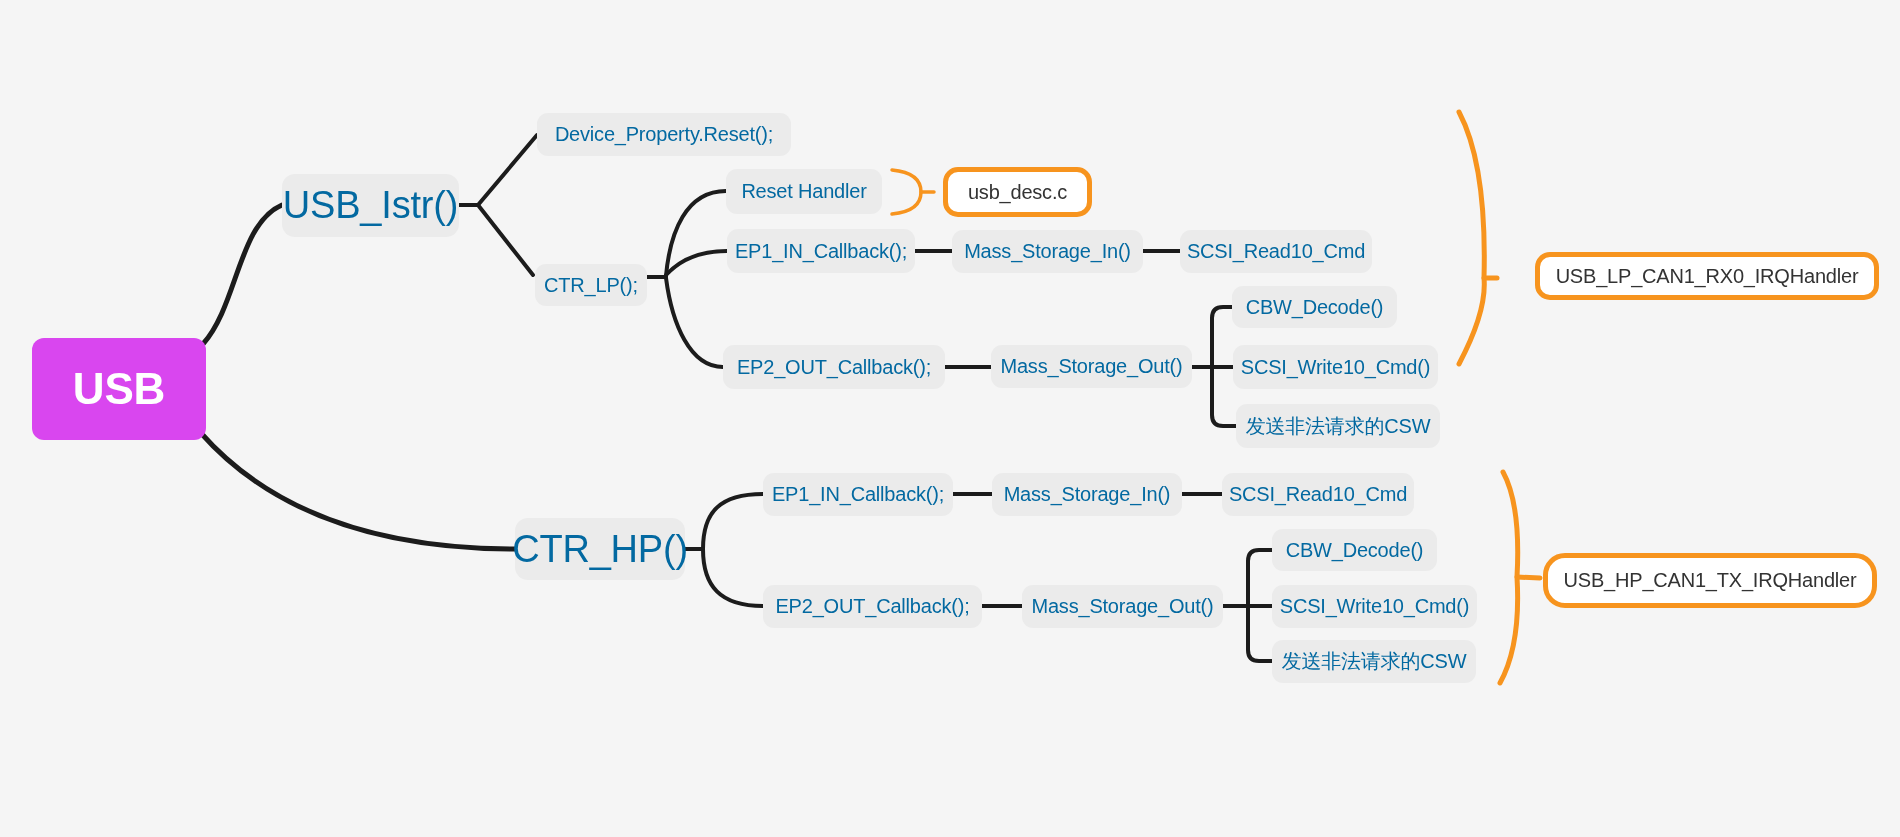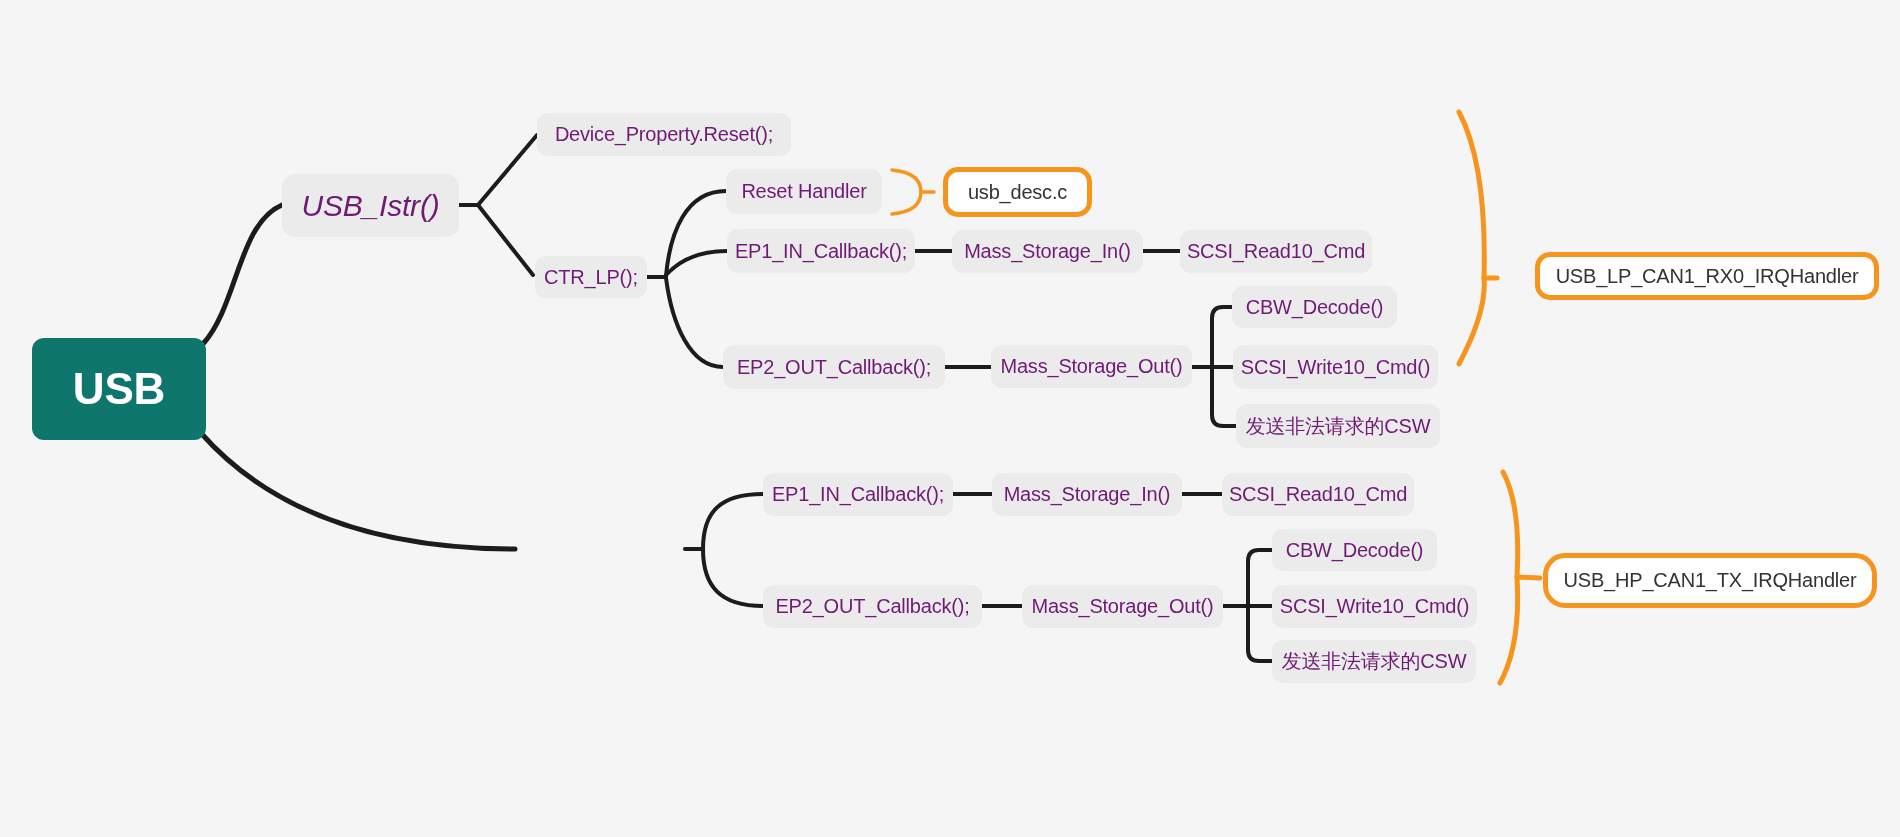--- a/index.html
+++ b/index.html
@@ -9,31 +9,31 @@
     font-family:"Liberation Sans","DejaVu Sans",sans-serif;
     overflow:hidden;
   }
   #stage{position:relative;width:1900px;height:837px;background:#f5f5f5;}
   #wires{position:absolute;left:0;top:0;width:1900px;height:837px;}
 
   .node{
     position:absolute;
     display:flex;align-items:center;justify-content:center;
     background:#ebebeb;
-    color:#701a75;
+    color:#0369a1;
     border-radius:11px;
     font-size:20px;
     letter-spacing:-0.2px;
     white-space:nowrap;
     box-sizing:border-box;
     z-index:2;
   }
-  .node.big{font-size:30px;border-radius:13px;font-style:italic;}
+  .node.big{font-size:38px;border-radius:13px;}
   .node.root{
-    background:#0f766e;color:#ffffff;
+    background:#d946ef;color:#ffffff;
     font-size:44px;font-weight:bold;border-radius:12px;
   }
   .node.callout{
     background:#ffffff;
     border:5px solid #f7941e;
     border-radius:15px;
     color:#333333;
     text-align:center;
   }
 </style>
@@ -87,21 +87,21 @@
       <path stroke-width="5" d="M1517,577 L1540,578"></path>
     </g>
   </svg>
 
   <div class="node root" style="left:32px;top:338px;width:174px;height:102px;">USB</div>
 
   <div class="node big" style="left:282px;top:174px;width:177px;height:63px;">USB_Istr()</div>
 
   <div class="node" style="left:537px;top:113px;width:254px;height:43px;">Device_Property.Reset();</div>
 
-  <div class="node" style="left:535px;top:256px;width:112px;height:42px;">CTR_LP();</div>
+  <div class="node" style="left:535px;top:264px;width:112px;height:42px;">CTR_LP();</div>
 
   <div class="node" style="left:726px;top:169px;width:156px;height:45px;">Reset Handler</div>
 
   <div class="node callout" style="left:943px;top:167px;width:149px;height:50px;">usb_desc.c</div>
 
   <div class="node" style="left:727px;top:229px;width:188px;height:44px;">EP1_IN_Callback();</div>
 
   <div class="node" style="left:952px;top:230px;width:191px;height:43px;">Mass_Storage_In()</div>
 
   <div class="node" style="left:1180px;top:230px;width:192px;height:43px;">SCSI_Read10_Cmd</div>
@@ -111,20 +111,21 @@
   <div class="node" style="left:991px;top:345px;width:201px;height:43px;">Mass_Storage_Out()</div>
 
   <div class="node" style="left:1232px;top:286px;width:165px;height:42px;">CBW_Decode()</div>
 
   <div class="node" style="left:1233px;top:345px;width:205px;height:44px;">SCSI_Write10_Cmd()</div>
 
   <div class="node" style="left:1236px;top:404px;width:204px;height:44px;">发送非法请求的CSW</div>
 
   <div class="node callout" style="left:1503px;top:252px;width:344px;height:48px;margin-left:32px;">USB_LP_CAN1_RX0_IRQHandler</div>
 
+  <div class="node big" style="left:515px;top:518px;width:170px;height:62px;">CTR_HP()</div>
 
   <div class="node" style="left:763px;top:473px;width:190px;height:43px;">EP1_IN_Callback();</div>
 
   <div class="node" style="left:992px;top:473px;width:190px;height:43px;">Mass_Storage_In()</div>
 
   <div class="node" style="left:1222px;top:473px;width:192px;height:43px;">SCSI_Read10_Cmd</div>
 
   <div class="node" style="left:763px;top:585px;width:219px;height:43px;">EP2_OUT_Callback();</div>
 
   <div class="node" style="left:1022px;top:585px;width:201px;height:43px;">Mass_Storage_Out()</div>

